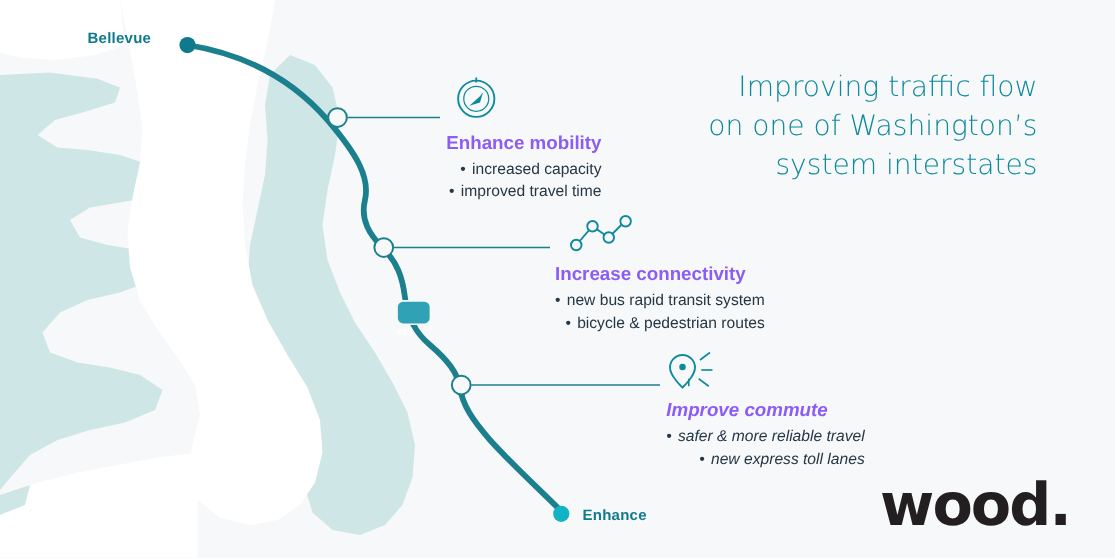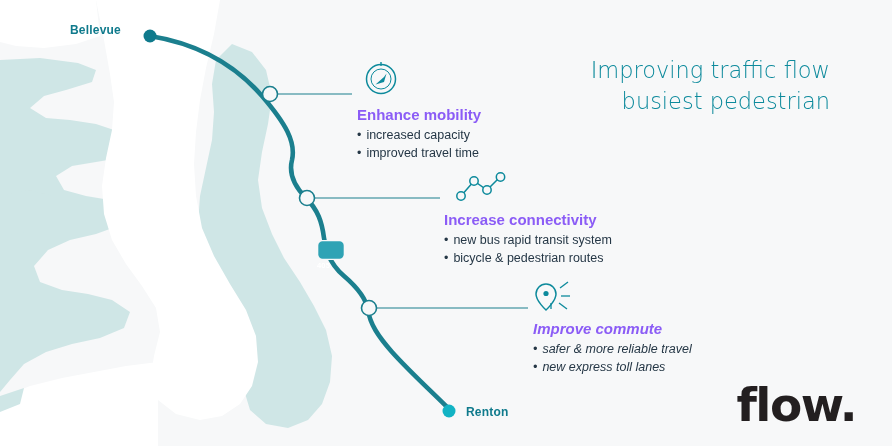--- a/index.html
+++ b/index.html
@@ -55,20 +55,21 @@
     color: #8b5cf6;
     font-size: 15px;
     font-weight: bold;
     margin: 0 0 4px 0;
     white-space: nowrap;
   }
   .callout-list {
     margin: 0;
     padding: 0;
     list-style: none;
+    text-align: right;
   }
   .callout-list li {
     color: #253746;
     font-size: 12.5px;
     line-height: 17.5px;
     white-space: nowrap;
   }
   .callout-list li::before {
     content: "\2022";
     color: #253746;
@@ -196,25 +197,26 @@
   </svg>
 
   <div id="shield-405">
     <svg viewBox="0 0 28 20" width="28" height="20">
       <rect x="0.5" y="0.5" width="27" height="19" rx="5" ry="5" fill="#2fa3b5" stroke="#f7f8f9" stroke-width="1.6"></rect>
     </svg>
     <div class="shield-text">405</div>
   </div>
 
   <div class="city-label" id="city-bellevue">Bellevue</div>
-  <div class="city-label" id="city-renton">Renton</div>
+  <div class="city-label" id="city-renton">Enhance</div>
 
   <div class="headline">
     <div>Improving traffic flow</div>
-    <div>busiest pedestrian</div>
+    <div>on one of Washington’s</div>
+    <div>system interstates</div>
   </div>
 
   <div class="callout" id="callout-mobility">
     <p class="callout-title">Enhance mobility</p>
     <ul class="callout-list">
       <li>increased capacity</li>
       <li>improved travel time</li>
     </ul>
   </div>
 
@@ -228,16 +230,16 @@
 
   <div class="callout" id="callout-commute">
     <p class="callout-title">Improve commute</p>
     <ul class="callout-list">
       <li>safer &amp; more reliable travel</li>
       <li>new express toll lanes</li>
     </ul>
   </div>
 
   <div id="wood-logo">
-    <span>flow</span><span class="dot">.</span>
+    <span>wood</span><span class="dot">.</span>
   </div>
 
 </div>
 
 </body></html>

